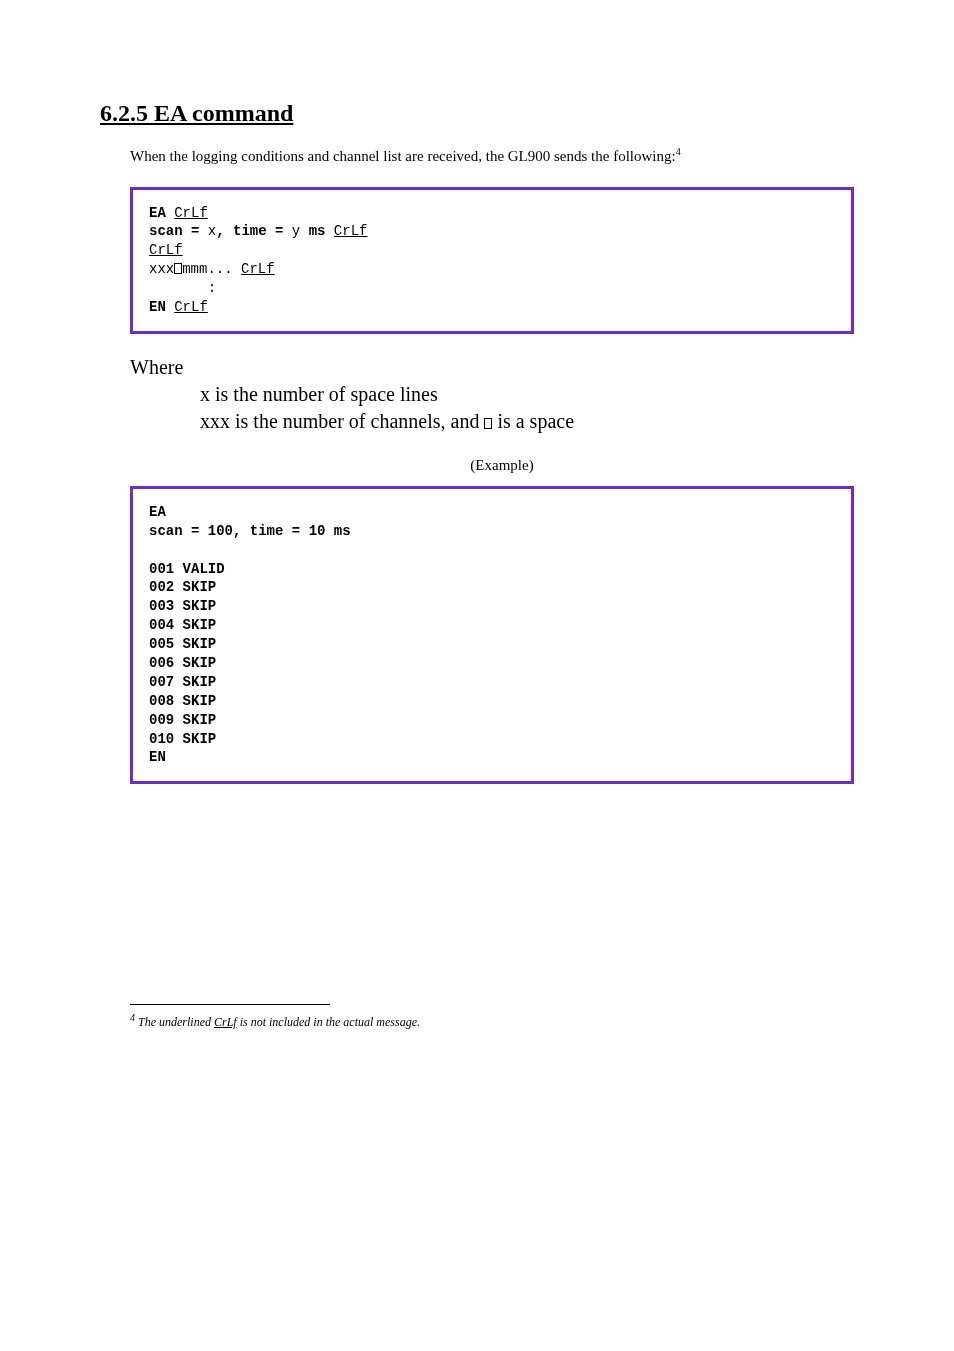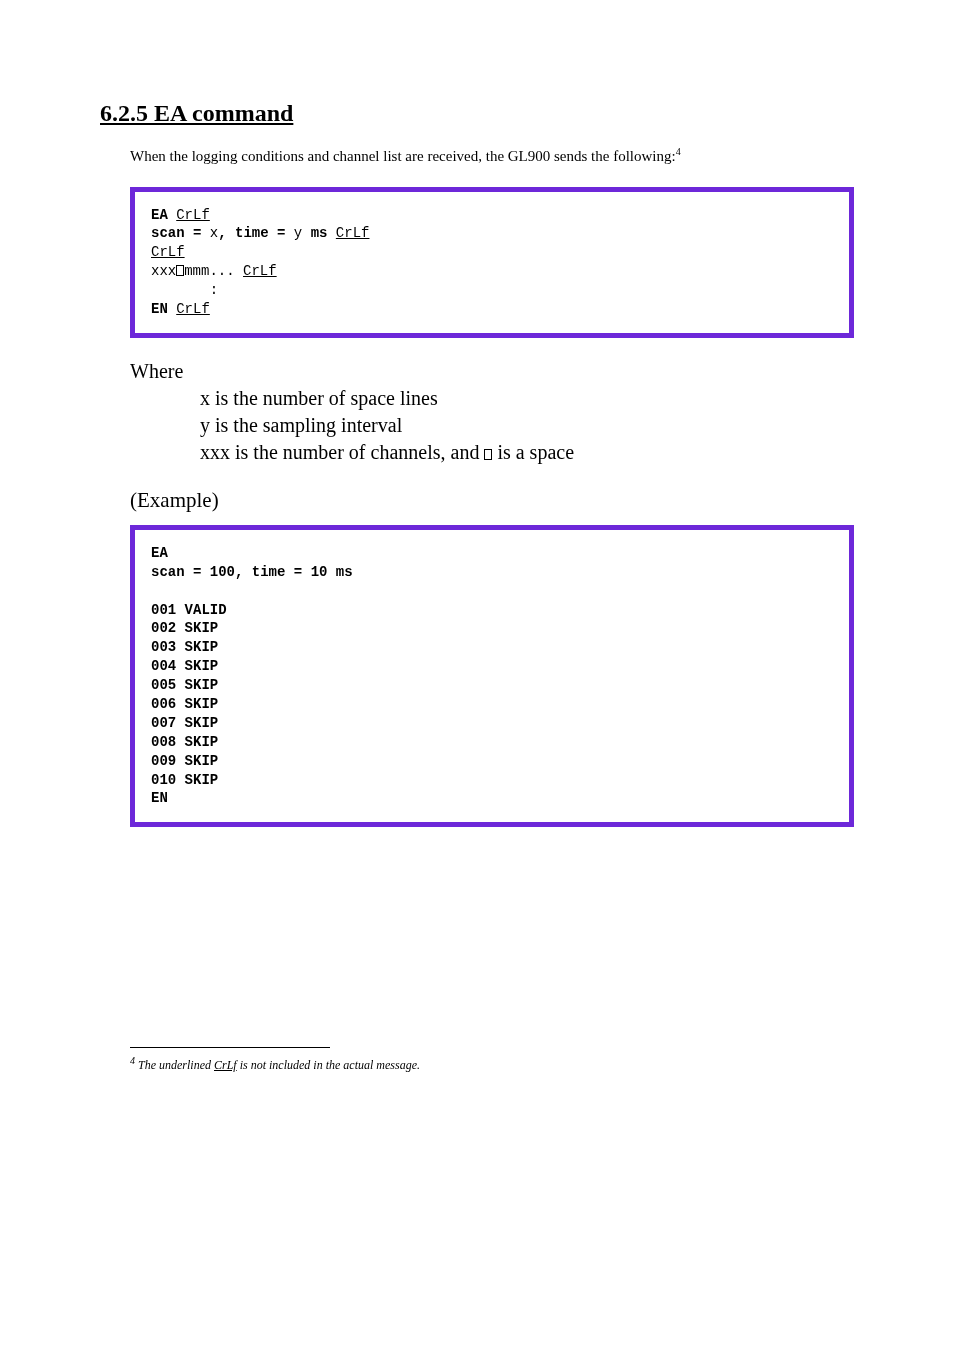--- a/index.html
+++ b/index.html
@@ -26,21 +26,21 @@
       text-decoration: underline;
     }
     .section-text {
       font-size: 15px;
       margin-bottom: 20px;
       margin-left: 50px;
       margin-right: 20px;
       line-height: 1.3;
     }
     .code-box {
-      border: 5px solid #6d28d9;
+      border: 3px solid #6d28d9;
       padding: 14px 16px;
       margin-left: 50px;
       margin-right: 20px;
       margin-top: 12px;
       margin-bottom: 20px;
       font-family: "Courier New", Courier, monospace;
       font-size: 14px;
       line-height: 1.35;
       white-space: pre;
     }
@@ -57,23 +57,24 @@
     .where-block {
       font-size: 20px;
       margin-left: 50px;
       margin-right: 20px;
       line-height: 1.35;
     }
     .where-block .indent {
       margin-left: 70px;
     }
     .example-label {
-      font-size: 21px;
+      font-size: 15px;
       margin-left: 50px;
       margin-top: 22px;
+      text-align: center;
     }
     sup {
       font-size: 10px;
       vertical-align: super;
     }
     .footnote-sep {
       width: 200px;
       border: none;
       border-top: 1px solid #000;
       margin-left: 50px;
@@ -101,21 +102,20 @@
 <span class="b">scan = </span><span>x</span><span class="b">, </span><span class="b">time = </span><span>y</span><span class="b"> ms </span><span class="u">CrLf</span>
 <span class="u">CrLf</span>
 <span>xxx</span><span class="sp-box"></span><span>mmm... </span><span class="u">CrLf</span>
 <span>       :</span>
 <span class="b">EN </span><span class="u">CrLf</span></div>
 
 <div class="where-block">
   <span>Where</span>
   <div class="indent">
     <div>x is the number of space lines</div>
-    <div>y is the sampling interval</div>
     <div><span>xxx is the number of channels, and </span><span class="sp-box"></span><span> is a space</span></div>
   </div>
 </div>
 
 <div class="example-label">(Example)</div>
 
 <div class="code-box b">EA
 scan = 100, time = 10 ms
 
 001 VALID

